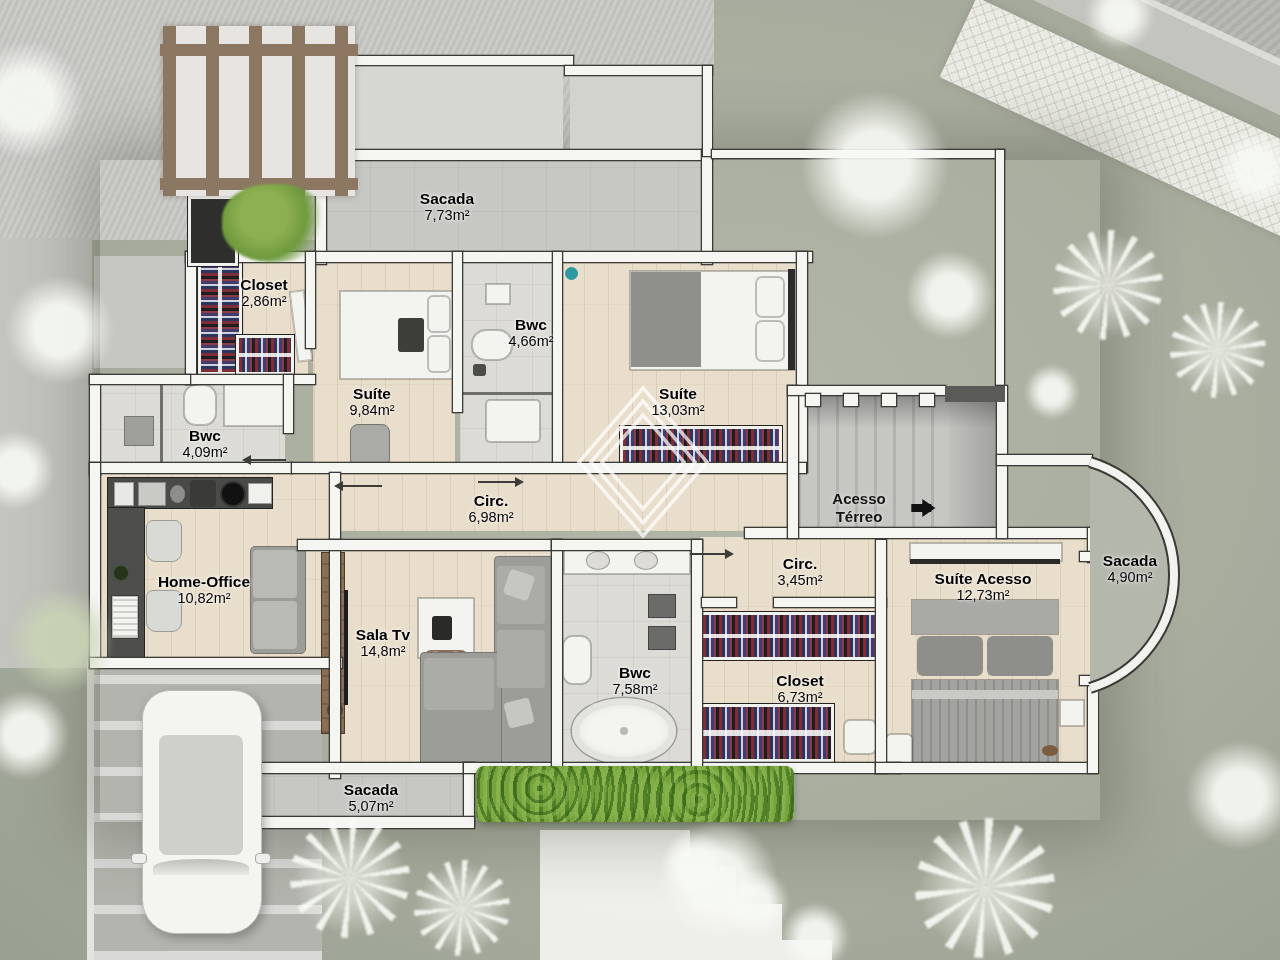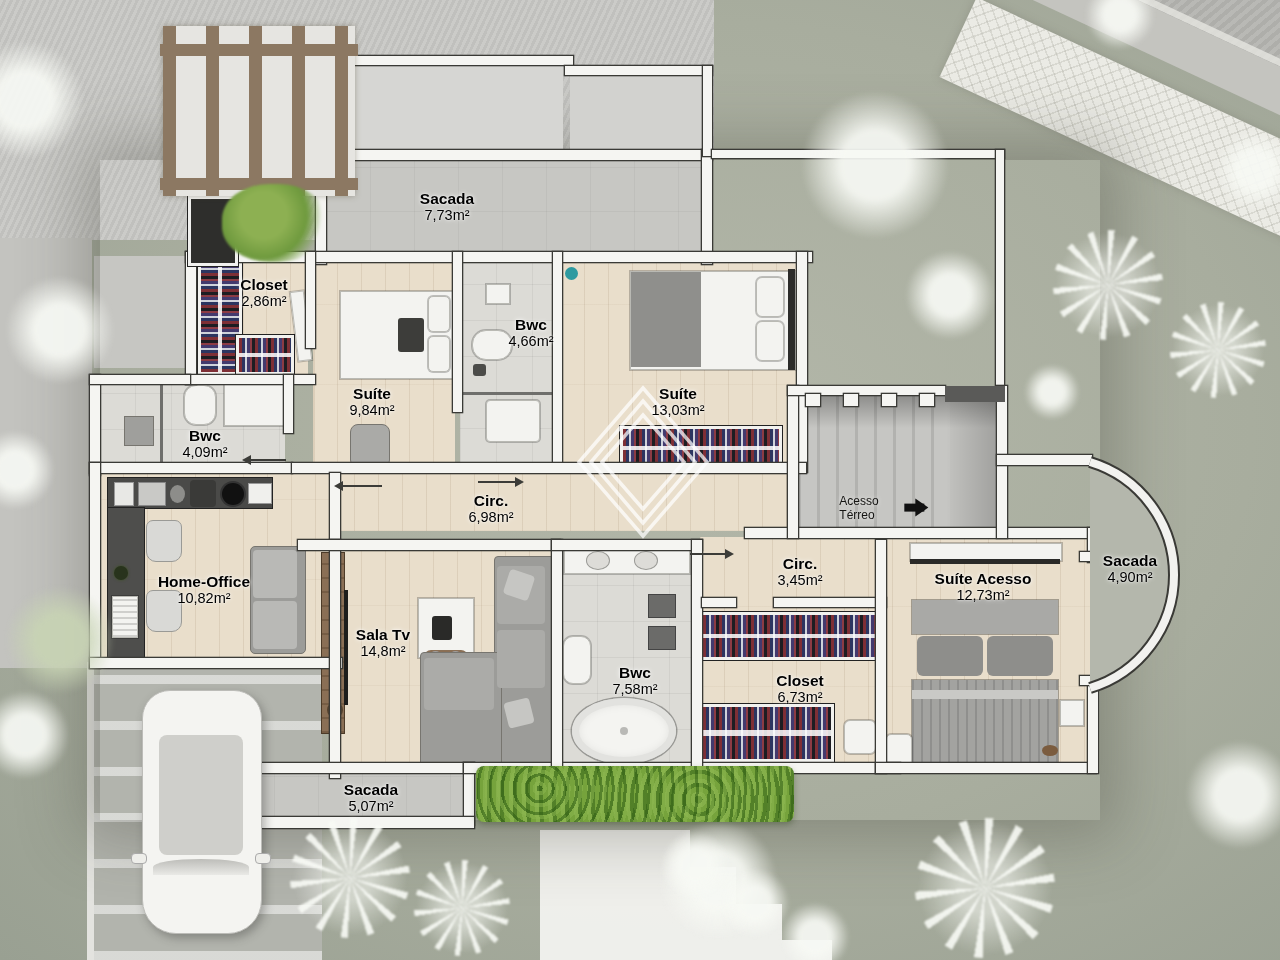--- a/index.html
+++ b/index.html
@@ -49,21 +49,21 @@
   .door-arrow{height:2px;background:#3c3c38;}
   .door-arrow.ar-left::before{content:"";position:absolute;left:-9px;top:-4px;border:5px solid transparent;border-right:9px solid #3c3c38;}
   .door-arrow.ar-right::after{content:"";position:absolute;right:-9px;top:-4px;border:5px solid transparent;border-left:9px solid #3c3c38;}
   
   #labels-layer{position:absolute;inset:0;z-index:40;pointer-events:none;}
   .room-label{position:absolute;transform:translate(-50%,-50%);text-align:center;color:#17171
 5;line-height:1.1;white-space:nowrap;
      text-shadow:0 0 5px rgba(255,255,255,.9),0 0 2px rgba(255,255,255,.9);}
   .room-name{font-weight:bold;font-size:15.5px;}
   .room-area{font-size:14.5px;margin-top:1px;}
-  .access-label{position:absolute;transform:translate(-50%,-50%);text-align:left;color:#141412;font-weight:normal;font-size:12px;line-height:1.2;z-index:40;
+  .access-label{position:absolute;transform:translate(-50%,-50%);text-align:center;color:#141412;font-weight:bold;font-size:15px;line-height:1.2;z-index:40;
      text-shadow:0 0 5px rgba(255,255,255,.75);}
   .access-arrow{position:absolute;right:-46px;top:50%;width:20px;height:8px;background:#111;transform:translateY(-50%);}
   .access-arrow::after{content:"";position:absolute;right:-13px;top:-5px;border:9px solid transparent;border-left:13px solid #111;}
   
   #watermark-text{position:absolute;left:640px;top:560px;transform:translate(-50%,-50%);
      font-family:"DejaVu Serif",serif;font-weight:bold;font-size:35px;letter-spacing:7px;
      color:rgba(255,255,255,.55);z-index:35;}
   #overlay-svg{position:absolute;inset:0;z-index:30;pointer-events:none;}
 </style>
 </head>

